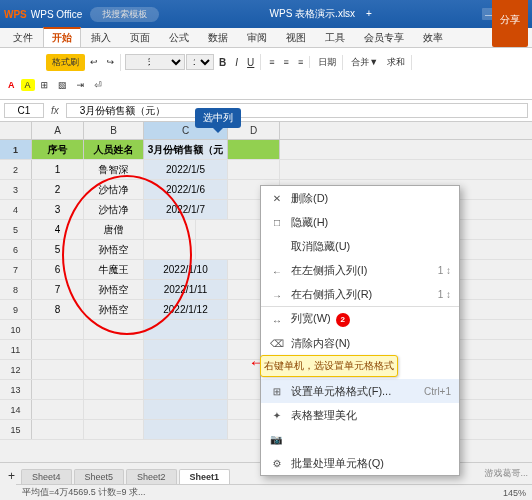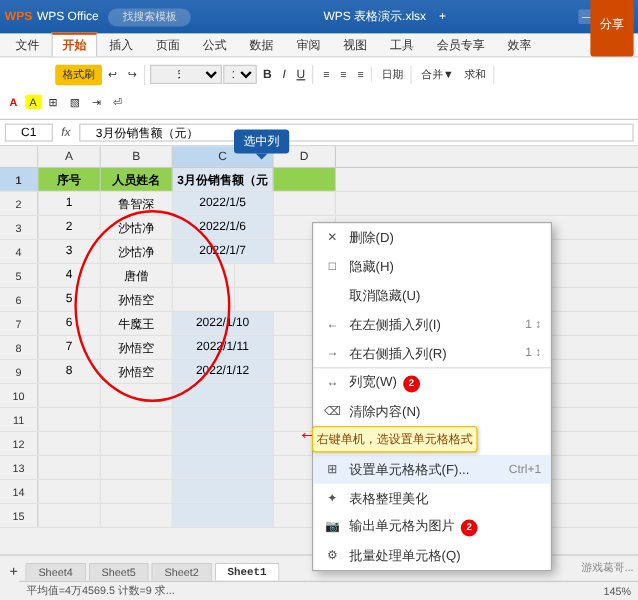--- a/index.html
+++ b/index.html
@@ -290,21 +290,20 @@
       border: 1px solid #ccc;
       border-bottom: none;
       background: #e0e0e0;
       color: #555;
       border-radius: 2px 2px 0 0;
     }
     .sheet-tab.active {
       background: white;
       color: #333;
       font-weight: bold;
-      font-family: Liberation Mono, monospace;
     }
 
     
     .status-bar {
       height: 16px;
       background: #f0f0f0;
       border-top: 1px solid #ccc;
       display: flex;
       align-items: center;
       padding: 0 6px;
@@ -688,21 +687,20 @@
     <span class="icon-box">⊞</span>
     <span>设置单元格格式(F)...</span>
     <span class="shortcut">Ctrl+1</span>
   </div>
   <div class="ctx-item">
     <span class="icon-box">✦</span>
     <span>表格整理美化</span>
   </div>
   <div class="ctx-item">
     <span class="icon-box">📷</span>
-    <span>输出单元格为图片 <span class="badge">2</span></span>
   </div>
   <div class="ctx-item">
     <span class="icon-box">⚙</span>
     <span>批量处理单元格(Q)</span>
   </div>
 </div>
 
 <div class="arrow-annotation">←</div>
 
 <div class="tooltip-annotation">右键单机，选设置单元格格式</div>

